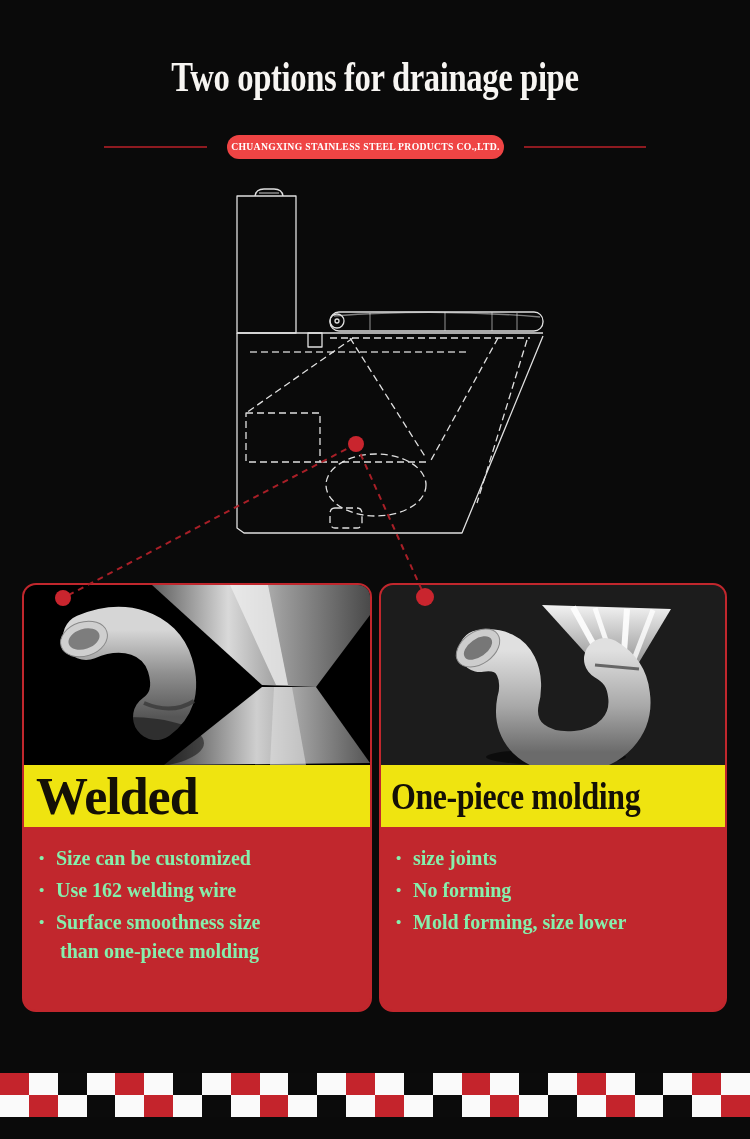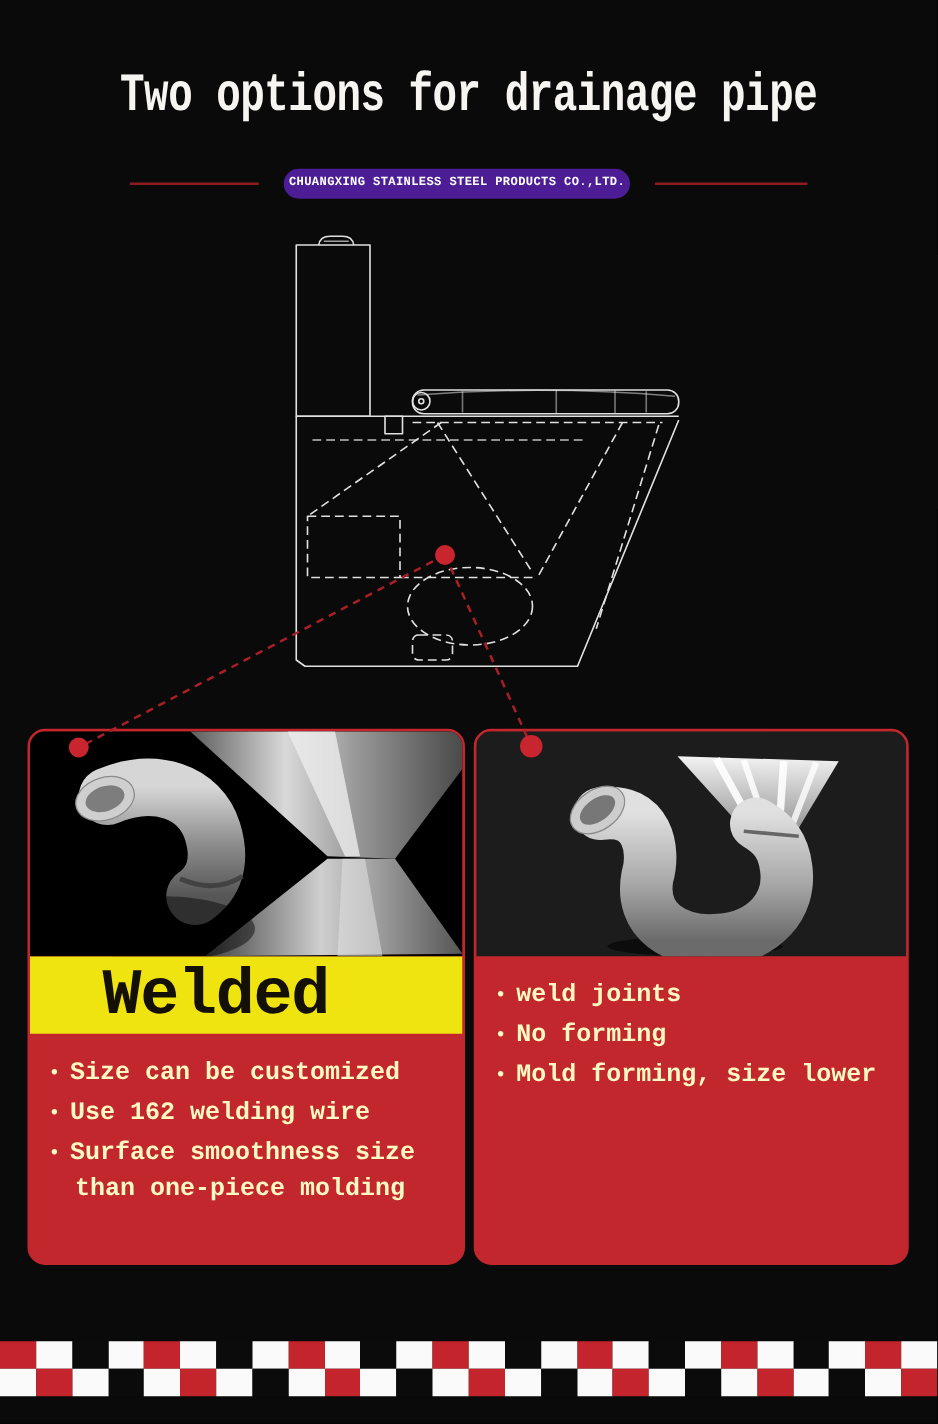--- a/index.html
+++ b/index.html
@@ -1,52 +1,52 @@
 <!DOCTYPE html>
 <html><head>
 <meta charset="utf-8">
 <style>
   html,body{margin:0;padding:0;background:#000;}
   #page{position:relative;width:750px;height:1139px;background:#0a0a0a;overflow:hidden;
-        font-family:Liberation Mono, monospace;}
+        font-family:Liberation Serif, serif;}
 
   
   .title{position:absolute;top:52px;left:0;width:750px;text-align:center;
          color:#f7f5f2;font-weight:800;font-size:43px;letter-spacing:-.5px;white-space:nowrap;}
   .title>span{display:inline-block;transform:scaleX(.76);transform-origin:center;}
 
   .divider{position:absolute;top:134px;left:104px;width:542px;height:25px;
            display:flex;align-items:center;}
   .div-line{height:2px;background:#8e1a20;}
   .div-line.left{width:118px;}
   .div-line.right{width:140px;}
-  .pill{flex:1;height:24px;margin:0 20px;background:#4c1d95;border-radius:13px;
+  .pill{flex:1;height:24px;margin:0 20px;background:#ef4444;border-radius:13px;
         display:flex;align-items:center;justify-content:center;}
   .pill span{color:#fff;font-size:10px;font-weight:700;letter-spacing:.3px;white-space:nowrap;
              transform:scaleX(.97);}
 
   
   .toilet-svg{position:absolute;left:230px;top:185px;}
 
   
   .overlay{position:absolute;left:0;top:0;z-index:5;pointer-events:none;}
 
   
   .panel{position:absolute;top:583px;height:429px;background:#c1272d;
          border:2px solid #c1272d;border-radius:14px;overflow:hidden;box-sizing:border-box;}
   .panel.left{left:22px;width:350px;}
   .panel.right{left:379px;width:348px;}
   .photo{position:relative;width:100%;height:180px;background:#000;}
   .panel.right .photo{background:#1c1c1c;}
-  .band{height:62px;background:#efe410;display:flex;align-items:center;overflow:hidden;padding-left:46px;}
+  .band{height:62px;background:#efe410;display:flex;align-items:center;overflow:hidden;}
   .band .band-text{color:#141006;font-weight:900;white-space:nowrap;}
   .panel.left .band-text{font-size:52px;padding-left:12px;letter-spacing:-1px;}
   .panel.right .band-text{font-size:38px;padding-left:12px;letter-spacing:-.5px;
         display:inline-block;transform:scaleX(.84);transform-origin:left center;}
-  .bullets{padding:17px 6px 0 15px;color:#fef9c3;font-size:20px;font-weight:700;}
+  .bullets{padding:17px 6px 0 15px;color:#86efac;font-size:20px;font-weight:700;}
   .bullet{display:flex;margin-bottom:3px;line-height:29px;}
   .bullet .marker{width:17px;flex:none;font-size:15px;line-height:29px;}
   .bullet .marker::before{content:"\2022";}
   .bullet .lines div:nth-child(2){padding-left:4px;}
 
   
   .checker{position:absolute;left:0;top:1073px;width:750px;}
   .checker .row{display:flex;height:22px;}
   .checker .cell{width:28.85px;height:22px;flex:none;}
 </style>
@@ -181,25 +181,28 @@
         <line x1="192" y1="22" x2="225" y2="82" stroke="#fff" stroke-width="6" opacity="0.9"></line>
         <line x1="214" y1="23" x2="234" y2="82" stroke="#fff" stroke-width="5" opacity="0.85"></line>
         <line x1="246" y1="24" x2="242" y2="82" stroke="#fff" stroke-width="6" opacity="0.9"></line>
         <line x1="272" y1="25" x2="250" y2="82" stroke="#fff" stroke-width="5" opacity="0.8"></line>
         <path d="M99,66 C138,60 143,96 137,116 C130,152 160,170 195,167 C230,164 252,140 248,110 C246,92 238,82 224,74" stroke="url(#gTube2)" stroke-width="42" fill="none" stroke-linecap="round"></path>
         <path d="M214,80 L258,84" stroke="#4c4c4c" stroke-width="3" opacity="0.8"></path>
         <ellipse cx="97" cy="63" rx="24" ry="16" transform="rotate(-35 97 63)" fill="#cdcdcd" stroke="#8a8a8a"></ellipse>
         <ellipse cx="97" cy="63" rx="16" ry="9" transform="rotate(-35 97 63)" fill="#777"></ellipse>
       </svg>
     </div>
+    <div class="band">
+      <span class="band-text">One-piece molding</span>
+    </div>
     <div class="bullets">
       <div class="bullet">
         <span class="marker"></span>
         <div class="lines">
-          <div>weld joints</div>
+          <div>size joints</div>
         </div>
       </div>
       <div class="bullet">
         <span class="marker"></span>
         <div class="lines">
             <div>No forming</div>
           </div>
       </div>
       <div class="bullet">
         <span class="marker"></span>

